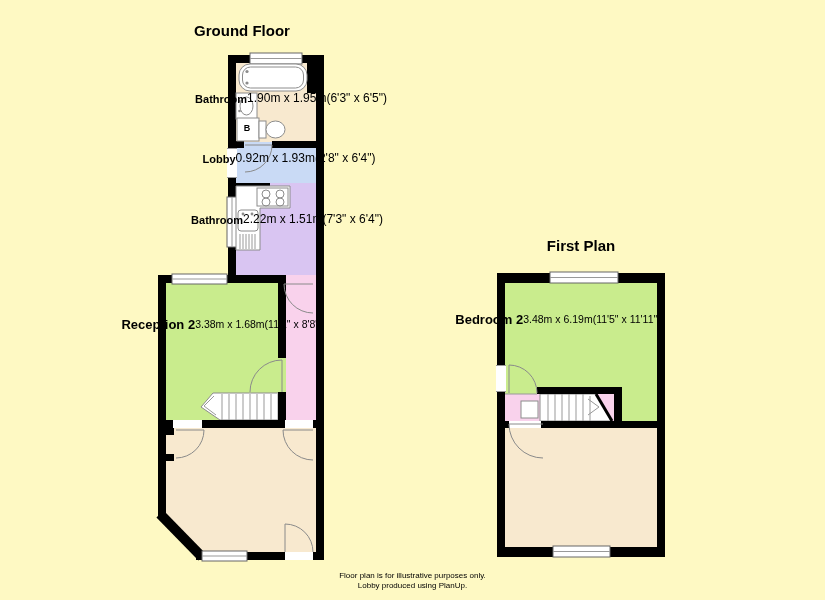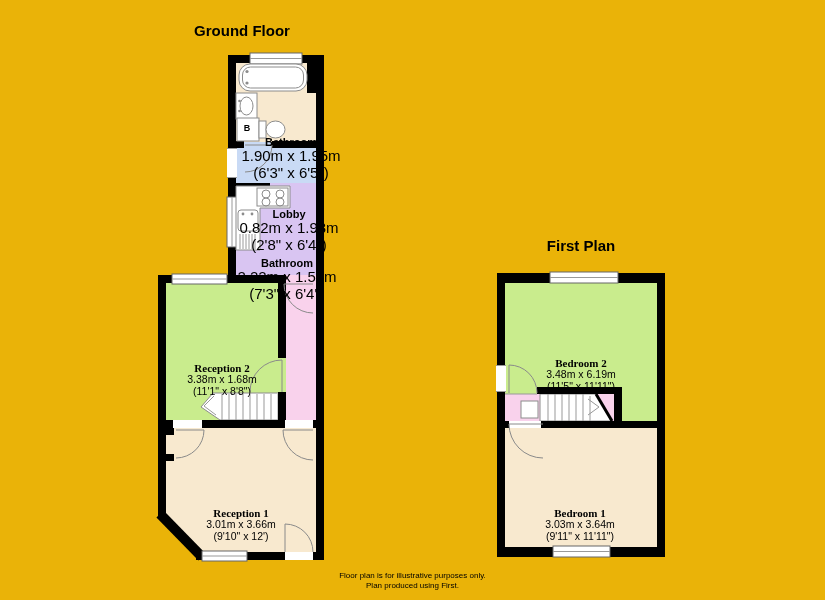--- a/index.html
+++ b/index.html
@@ -1,39 +1,39 @@
 <!DOCTYPE html>
 <html style="--wall: #000000; --room-green: #c9ec8d; --room-beige: #f8e9cf; --room-blue: #c9daf5; --room-purple: #d9c5f2; --room-pink: #f9d2ec; --fixture-stroke: #8c8c8c;"><head>
 <meta charset="utf-8">
 <style>
   :root{
     --wall:#000000; --room-green:#c9ec8d; --room-beige:#f8e9cf; --room-blue:#c9daf5;
     --room-purple:#d9c5f2; --room-pink:#f9d2ec; --fixture-stroke:#8c8c8c;
   }
   html,body{margin:0;padding:0;background:#fff;}
-  #canvas{position:relative;width:825px;height:600px;background:#eab308;overflow:hidden;
+  #canvas{position:relative;width:825px;height:600px;background:#fef9c3;overflow:hidden;
     font-family:"Liberation Sans", sans-serif;}
   #plan-svg{position:absolute;left:0;top:0;}
   .wall{fill:var(--wall);}
   .f-green{fill:var(--room-green);} .f-beige{fill:var(--room-beige);} .f-blue{fill:var(--room-blue);}
   .f-purple{fill:var(--room-purple);} .f-pink{fill:var(--room-pink);}
   .fx{fill:#ffffff;stroke:var(--fixture-stroke);stroke-width:1;}
   .fxo{fill:none;stroke:var(--fixture-stroke);stroke-width:1;}
   .win{fill:#ffffff;stroke:#666;stroke-width:1;}
   .gap{fill:#ffffff;}
   .arc{fill:none;stroke:#8a8a8a;stroke-width:1;}
   .thin{stroke:#999;stroke-width:1;fill:none;}
   .floor-title{position:absolute;transform:translateX(-50%);font-size:15px;font-weight:bold;color:#000;white-space:nowrap;}
-  .room-label{position:absolute;transform:translateX(-50%);display:flex;flex-direction:column;
-    align-items:center;text-align:left;color:#000;white-space:nowrap;margin-top:44px;}
+  .room-label{position:absolute;transform:translateX(-50%);display:flex;flex-direction:row;
+    align-items:center;text-align:left;color:#000;white-space:nowrap;}
   .room-label .rn{font-weight:bold;}
-  .lg .rn{font-size:11px;line-height:1.12;font-family:Liberation Serif, serif;}
+  .lg .rn{font-size:13px;line-height:1.12;}
   .lg .rd{font-size:10.5px;line-height:1.12;}
   .sm .rn{font-size:11px;line-height:1.1;}
-  .sm .rd{font-size:15px;line-height:1.12;}
+  .sm .rd{font-size:12px;line-height:1.12;}
   .boiler{position:absolute;transform:translateX(-50%);font-size:9px;font-weight:bold;color:#000;}
   #footer{position:absolute;left:0;top:571px;width:825px;text-align:center;font-size:8px;
     line-height:1.3;color:#000;}
   #footer span{display:block;}
 </style>
 </head>
 <body>
 
 <div id="canvas">
 
@@ -185,56 +185,46 @@
 
 <div class="floor-title" style="left:242px;top:22px">Ground Floor</div>
 <div class="floor-title" style="left:581px;top:237px">First Plan</div>
 
 <div class="room-label sm" style="left:291px;top:92px">
   <span class="rn">Bathroom</span>
   <span class="rd">1.90m x 1.95m</span>
   <span class="rd">(6'3" x 6'5")</span>
 </div>
 
-<div class="room-label sm" style="left:289px;top:164px">
+<div class="room-label sm" style="left:289px;top:152px">
   <span class="rn">Lobby</span>
-  <span class="rd">0.82m x 1.93m</span>
+  <span class="rd">0.92m x 1.93m</span>
   <span class="rd">(2'8" x 6'4")</span>
 </div>
 
 <div class="room-label sm" style="left:287px;top:213px">
   <span class="rn">Bathroom</span>
   <span class="rd">2.22m x 1.51m</span>
   <span class="rd">(7'3" x 6'4")</span>
 </div>
 
 <div class="room-label lg" style="left:222px;top:318px">
   <span class="rn">Reception 2</span>
   <span class="rd">3.38m x 1.68m</span>
   <span class="rd">(11'1" x 8'8")</span>
 </div>
 
-<div class="room-label lg" style="left:241px;top:463px">
-  <span class="rn">Reception 1</span>
-  <span class="rd">3.01m x 3.66m</span>
-  <span class="rd">(9'10" x 12')</span>
-</div>
-
-<div class="room-label lg" style="left:581px;top:313px">
+
+<div class="room-label lg" style="left:558px;top:313px">
   <span class="rn">Bedroom 2</span>
   <span class="rd">3.48m x 6.19m</span>
   <span class="rd">(11'5" x 11'11")</span>
 </div>
 
-<div class="room-label lg" style="left:580px;top:463px">
-  <span class="rn">Bedroom 1</span>
-  <span class="rd">3.03m x 3.64m</span>
-  <span class="rd">(9'11" x 11'11")</span>
-</div>
 
 <div class="boiler" style="left:247px;top:123px">B</div>
 
 <div id="footer">
   <span>Floor plan is for illustrative purposes only.</span>
-  <span>Plan produced using First.</span>
+  <span>Lobby produced using PlanUp.</span>
 </div>
 
 </div>
 
 </body></html>

